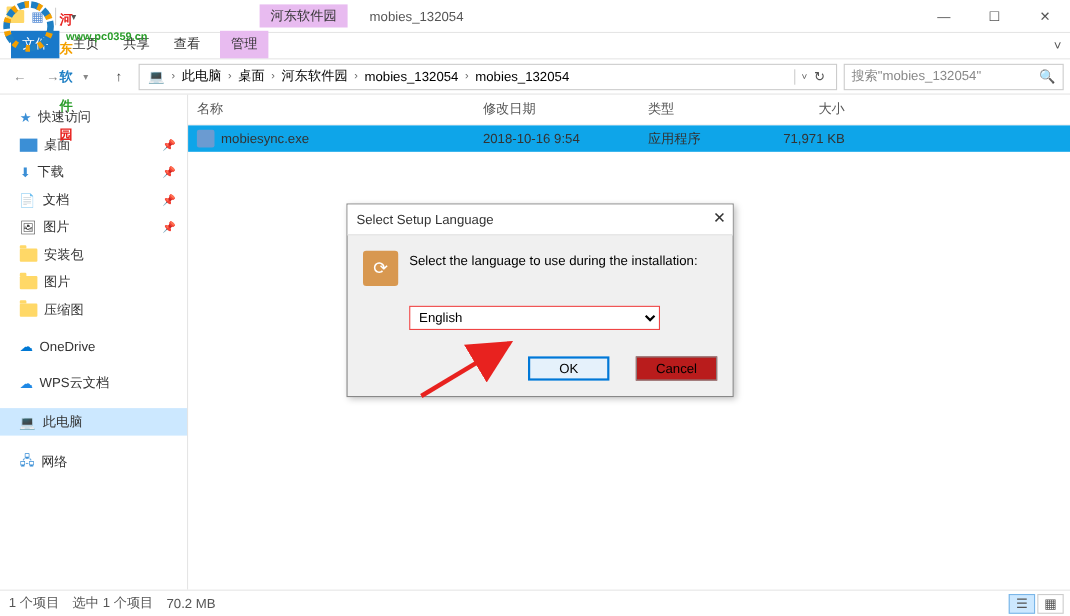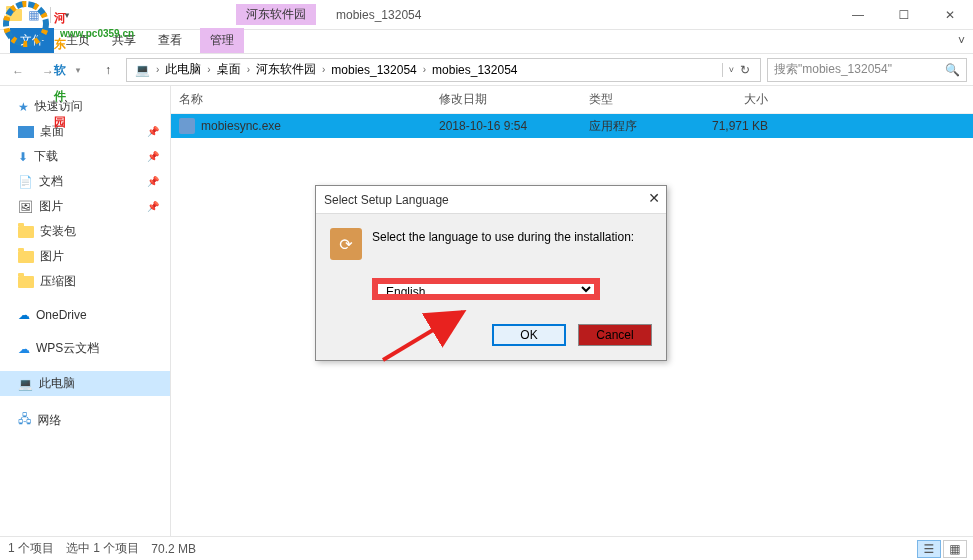--- a/index.html
+++ b/index.html
@@ -51,22 +51,22 @@
 .statusbar .views { position: absolute; right: 6px; display: flex; gap: 2px; }
 .statusbar .views .v { width: 24px; height: 18px; border: 1px solid #ccc; display: flex; align-items: center; justify-content: center; }
 .statusbar .views .v.active { background: #cce8ff; border-color: #7ab6e8; }
 
 .dialog { position: absolute; left: 315px; top: 185px; width: 352px; background: #f0f0f0; border: 1px solid #888; box-shadow: 2px 2px 6px rgba(0,0,0,0.25); }
 .dialog .dlg-title { height: 28px; background: #fff; display: flex; align-items: center; padding: 0 8px; border-bottom: 1px solid #ddd; color: #333; position: relative; }
 .dialog .dlg-title .x { position: absolute; right: 6px; top: 4px; color: #333; font-size: 14px; }
 .dialog .dlg-body { padding: 14px 14px 14px 14px; }
 .dialog .dlg-msg { display: flex; gap: 10px; align-items: flex-start; }
 .dialog .dlg-icon { width: 32px; height: 32px; background: #d89850; border-radius: 3px; display: flex; align-items: center; justify-content: center; color: #fff; font-size: 16px; }
-.dialog select { width: 228px; height: 22px; margin-left: 42px; margin-top: 18px; border: 6px solid #ef4444; background: #fff; padding: 0 4px; }
-.dialog .dlg-btns { display: flex; justify-content: flex-end; gap: 12px; padding: 10px 14px 14px; }
+.dialog select { width: 228px; height: 22px; margin-left: 42px; margin-top: 18px; border: 1px solid #ef4444; background: #fff; padding: 0 4px; }
+.dialog .dlg-btns { display: flex; justify-content: flex-end; gap: 24px; padding: 10px 14px 14px; }
 .dialog .dlg-btns button { width: 74px; height: 22px; border: 1px solid #888; background: #b91c1c; }
 .dialog .dlg-btns button.primary { border: 2px solid #0078d7; background: #e5f1fb; }
 
 .arrow { position: absolute; left: 378px; top: 300px; pointer-events: none; }
 
 .watermark { position: absolute; left: 0; top: 0; pointer-events: none; }
 .watermark .logo { font-size: 22px; font-weight: bold; }
 .watermark .url { font-size: 10px; color: #2a9d2a; font-weight: bold; }
 .wm-char { display: inline-block; }
 </style>

